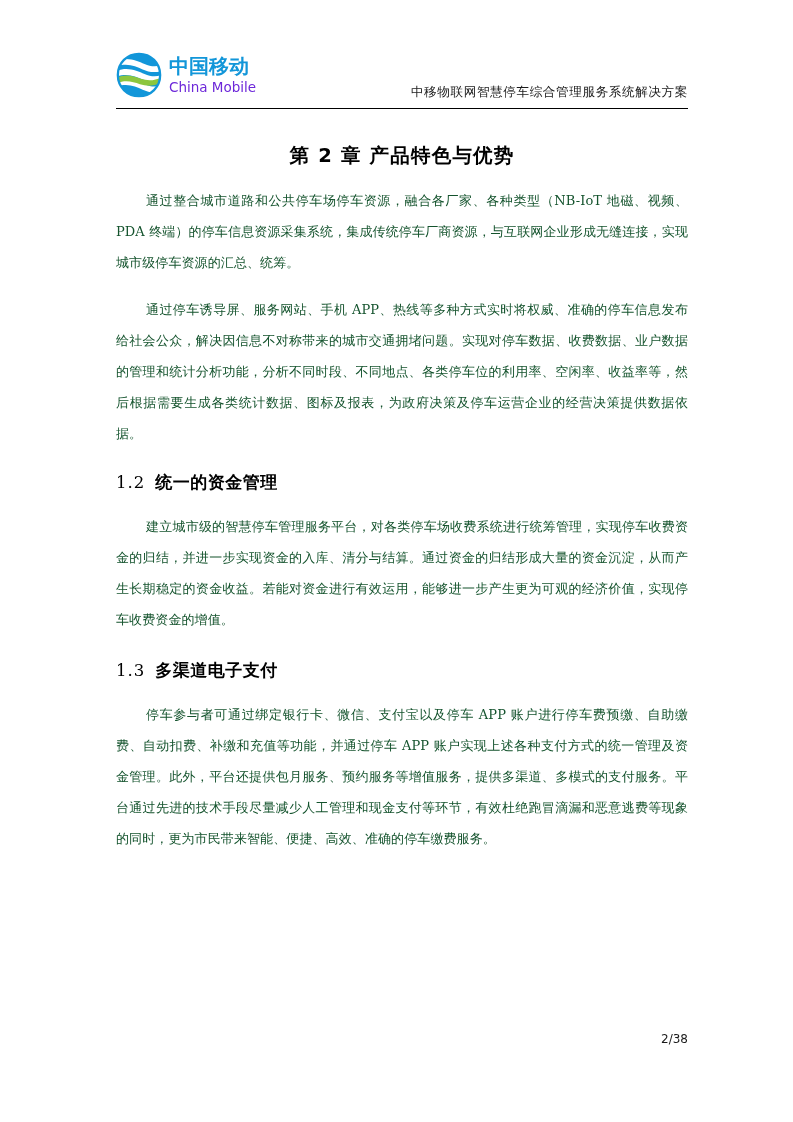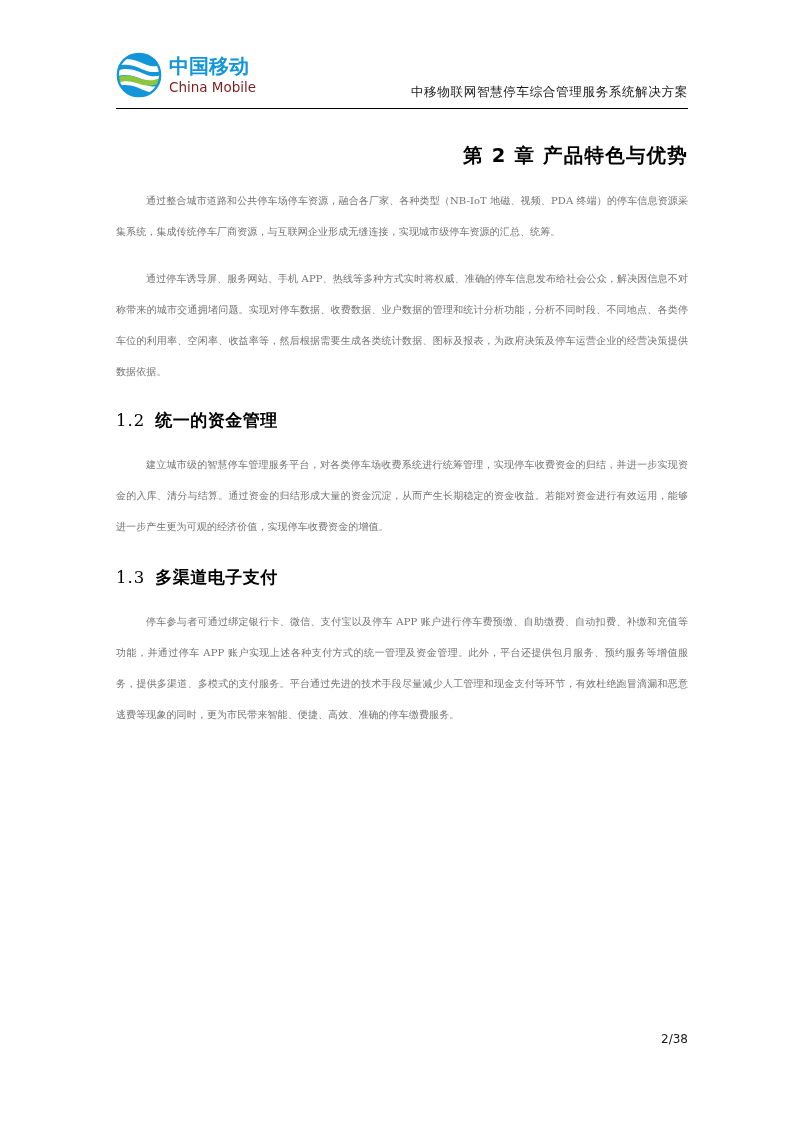--- a/index.html
+++ b/index.html
@@ -56,21 +56,21 @@
     font-size: 20px;
     font-weight: bold;
     color: #1296d9;
     letter-spacing: 0px;
     line-height: 1.08;
   }
   .logo-en {
     font-family: "DejaVu Sans", "Liberation Sans", sans-serif;
     font-size: 13.5px;
     font-weight: normal;
-    color: #7f1d1d;
+    color: #6d28d9;
     letter-spacing: 0px;
     margin-top: 2px;
     line-height: 1.05;
   }
   .header-title {
     position: absolute;
     right: 0px;
     bottom: 7px;
     font-family: "DejaVu Serif", "Liberation Serif", serif;
     font-size: 12.6px;
@@ -92,21 +92,21 @@
     position: absolute;
     left: 113px;
     top: 128px;
     width: 572px;
   }
 
   .chapter-title {
     font-family: "DejaVu Sans", "Liberation Sans", sans-serif;
     font-weight: bold;
     font-size: 19.5px;
-    text-align: right;
+    text-align: center;
     letter-spacing: 1.2px;
     margin: 14px 0 0 0;
     color: #000;
   }
 
   .h2 {
     font-family: "DejaVu Sans", "Liberation Sans", sans-serif;
     font-weight: bold;
     font-size: 17px;
     letter-spacing: 0.5px;
@@ -116,27 +116,27 @@
   .h2 .num {
     font-family: "DejaVu Serif", "Liberation Serif", serif;
     font-weight: normal;
     font-size: 16.5px;
     letter-spacing: 1px;
   }
   .h2 .sp { display: inline-block; width: 10px; }
 
   .para {
     font-family: "DejaVu Serif", "Liberation Serif", serif;
-    font-size: 10px;
+    font-size: 13px;
     line-height: 31px;
     text-align: justify;
     text-justify: inter-character;
     text-indent: 30px;
     margin: 0;
-    color: #737373;
+    color: #14532d;
     letter-spacing: 0.1px;
   }
 
   
   .blk-s11  { margin-top: 52px; }
   .blk-p11a { margin-top: 16px; }
   .blk-p11b { margin-top: 16px; }
   .blk-s12  { margin-top: 22px; }
   .blk-p12  { margin-top: 17px; }
   .blk-s13  { margin-top: 24px; }

